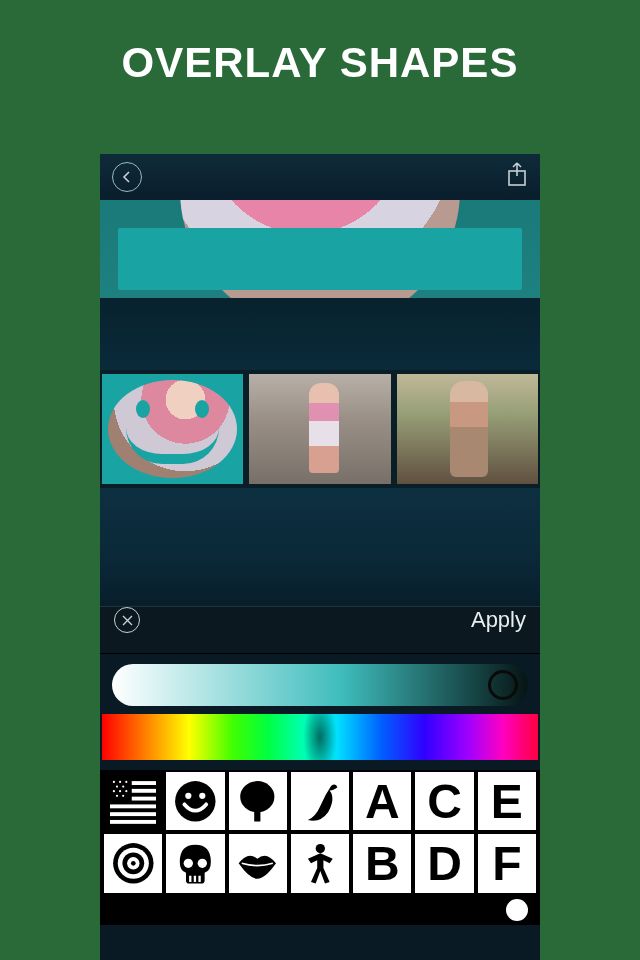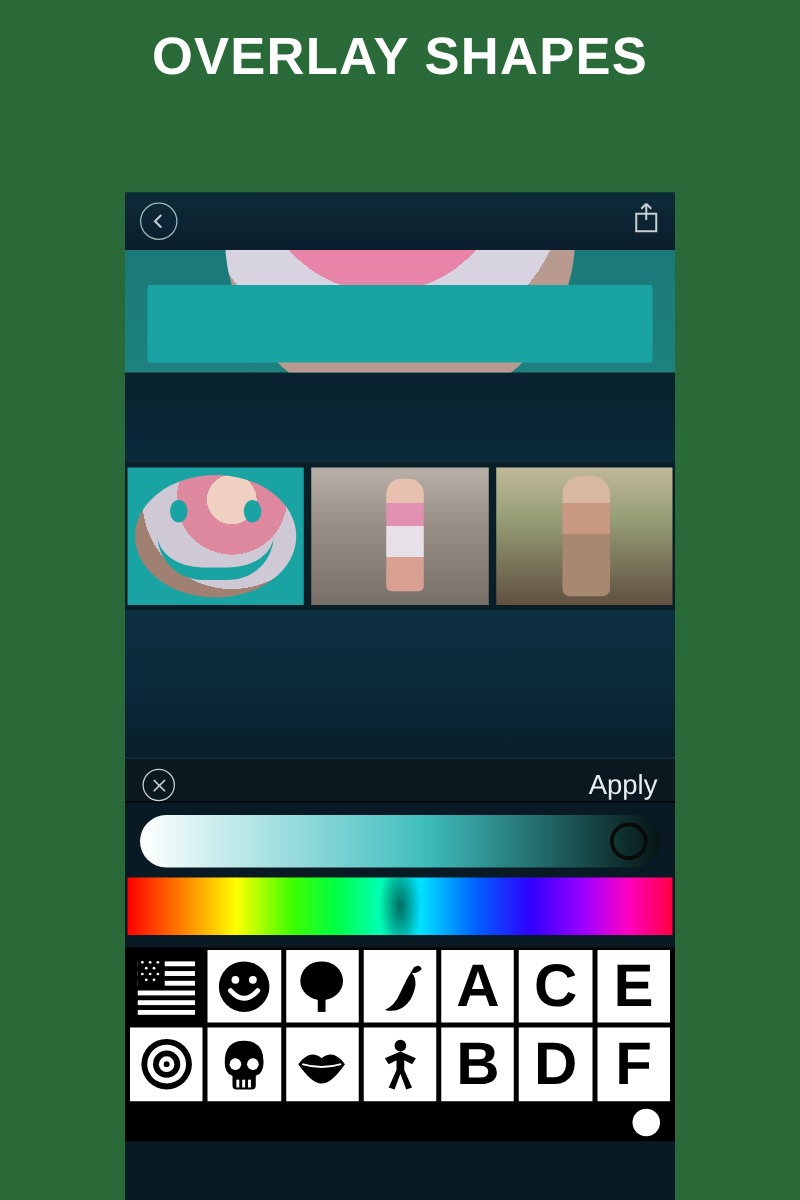--- a/index.html
+++ b/index.html
@@ -11,21 +11,21 @@
   overflow: hidden;
   position: relative;
 }
 .promo-text {
   color: #fff;
   font-size: 42px;
   font-weight: 800;
   text-align: center;
   letter-spacing: 1px;
   line-height: 1.3;
-  padding: 18px 20px 0 20px;
+  padding: 36px 20px 0 20px;
   font-stretch: condensed;
 }
 .phone {
   position: absolute;
   left: 100px;
   top: 154px;
   width: 440px;
   height: 810px;
   background: #0a1a24;
   overflow: hidden;
@@ -102,23 +102,23 @@
 .thumb2::after{ content:''; position:absolute; left:42%; top:8%; width:30px; height:90px; background:linear-gradient(180deg,#e8c0b0 0 22%,#e090b0 22% 42%,#e8e0e8 42% 70%,#d8a090 70% 100%); border-radius:12px 12px 4px 4px;}
 .thumb3 {
   background: linear-gradient(180deg, #c0b898 0%, #98a078 35%, #605040 100%);
 }
 .thumb3::after{ content:''; position:absolute; left:38%; top:6%; width:38px; height:96px; background:linear-gradient(180deg,#d8b8a0 0 22%,#c89880 22% 48%,#a88870 48% 100%); border-radius:14px 14px 6px 6px;}
 .gap2 {
   height: 118px;
   background: linear-gradient(180deg, #0d3040 0%, #0a2838 60%, #081e2a 100%);
 }
 .panel-head {
-  height: 36px;
+  height: 48px;
   display: flex;
-  align-items: flex-end;
+  align-items: flex-start;
   justify-content: space-between;
   padding: 0 14px;
   border-top: 1px solid #1a3440;
   border-bottom: 1px solid #000;
   background: #0b1820;
   gap: 10px;
 }
 .close-x {
   width: 26px; height: 26px;
   border: 1.5px solid #c8d0d4; border-radius: 50%;

